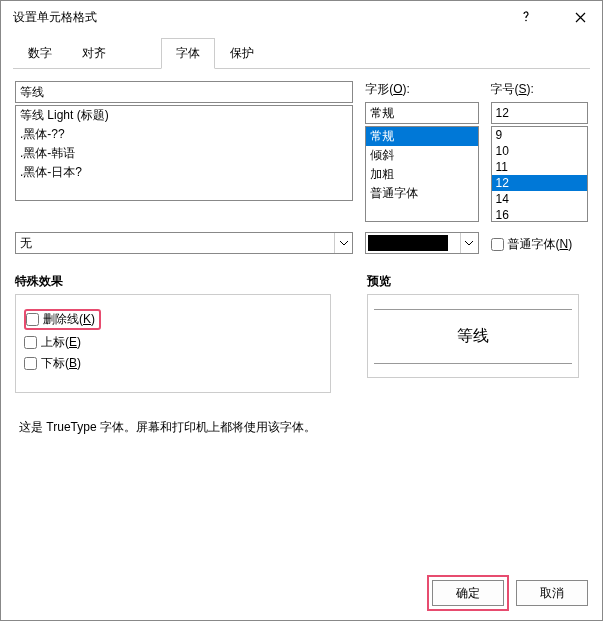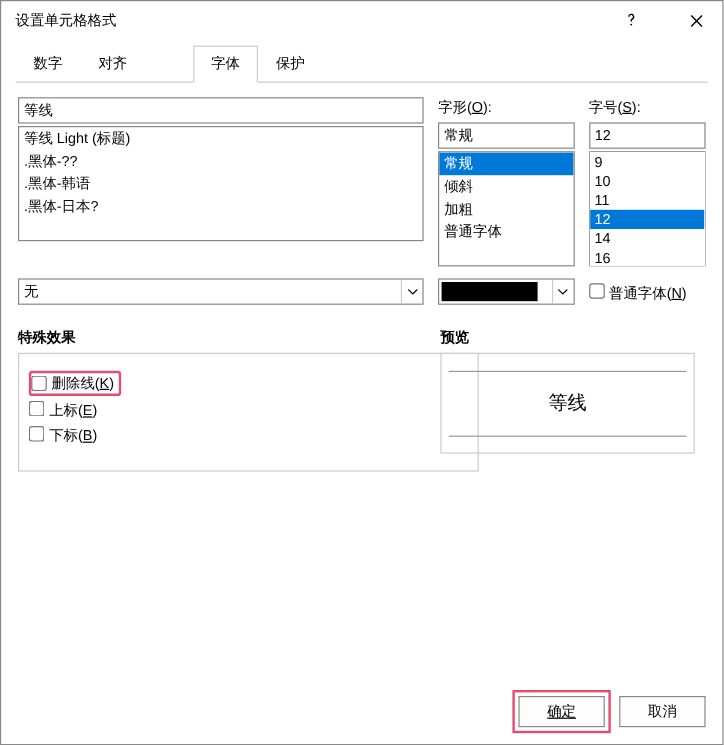--- a/index.html
+++ b/index.html
@@ -17,30 +17,30 @@
 .label u { text-decoration: underline; }
 .txt { border: 1px solid #888; padding: 2px 4px; height: 22px; width: 100%; }
 .listbox { border: 1px solid #888; height: 96px; overflow-y: scroll; background: #fff; }
 .listbox .item { padding: 1px 4px; white-space: nowrap; cursor: pointer; }
 .listbox .item.sel { background: #0078d7; color: #fff; }
 .select { display: flex; border: 1px solid #888; height: 22px; }
 .select .val { flex: 1; padding: 2px 4px; }
 .select .arrow { width: 18px; display: flex; align-items: center; justify-content: center; border-left: 1px solid #ccc; }
 .color-swatch { width: 80px; height: 16px; background: #000; margin: 2px; }
 .group-title { margin: 14px 0 4px 0; font-weight: bold; }
-.effects { border: 1px solid #ccc; padding: 10px 8px 16px 8px; width: 384px; }
-.cb-row { display: flex; align-items: flex-start; margin: 4px 0; }
+.effects { border: 1px solid #ccc; padding: 10px 8px 16px 8px; width: 316px; }
+.cb-row { display: flex; align-items: center; margin: 4px 0; }
 .cb-row input { margin-right: 4px; }
 .highlight { border: 2px solid #e74c6f; border-radius: 3px; padding: 0 4px 0 0; display: inline-flex; align-items: center; }
 .preview-box { border: 1px solid #ccc; width: 212px; height: 84px; display: flex; flex-direction: column; justify-content: center; }
 .preview-inner { border-top: 1px solid #999; border-bottom: 1px solid #999; text-align: center; padding: 16px 0; font-size: 16px; margin: 0 6px; }
 .footer-text { margin: 26px 0 0 4px; }
 .buttons { position: absolute; bottom: 14px; right: 14px; display: flex; gap: 12px; align-items: center; }
 .pbtn { width: 72px; height: 26px; border: 1px solid #888; background: #fdfdfd; cursor: pointer; }
-.pbtn.hl { outline: 2px solid #e74c6f; outline-offset: 3px; text-decoration: underline; }
+.pbtn.hl { outline: 2px solid #e74c6f; outline-offset: 3px; }
 svg { display: block; }
 </style>
 </head>
 <body>
 
 <div class="titlebar">
   <span class="title">设置单元格格式</span>
   <div class="btn">
     <svg width="12" height="12" viewBox="0 0 12 12">
         <path d="M4 3a2 2 0 1 1 3 1.7C6.3 5.3 6 5.7 6 6.5V7" stroke="#000" fill="none" stroke-width="1.2"></path>
@@ -152,19 +152,20 @@
       </div>
     </div>
     <div class="col" style="flex:1">
       <div class="group-title">预览</div>
       <div class="preview-box">
         <div class="preview-inner">等线</div>
       </div>
     </div>
   </div>
 
+  <div class="footer-text">这是 TrueType 字体。屏幕和打印机上都将使用该字体。</div>
 
 </div>
 
 <div class="buttons">
   <button class="pbtn hl">确定</button>
   <button class="pbtn">取消</button>
 </div>
 
 </body></html>

